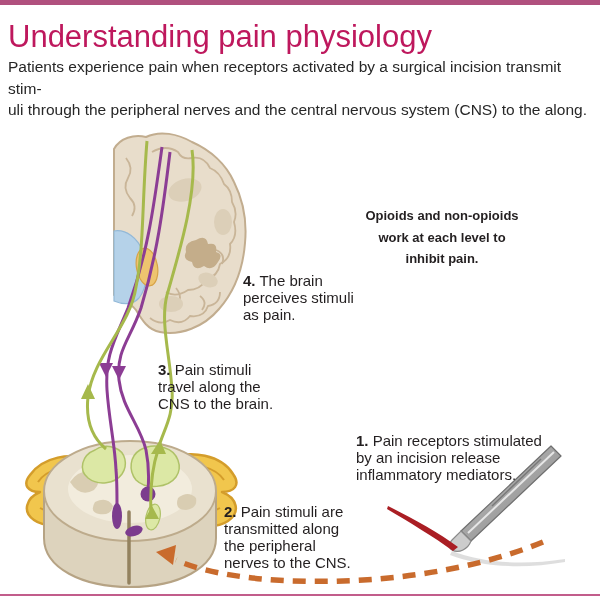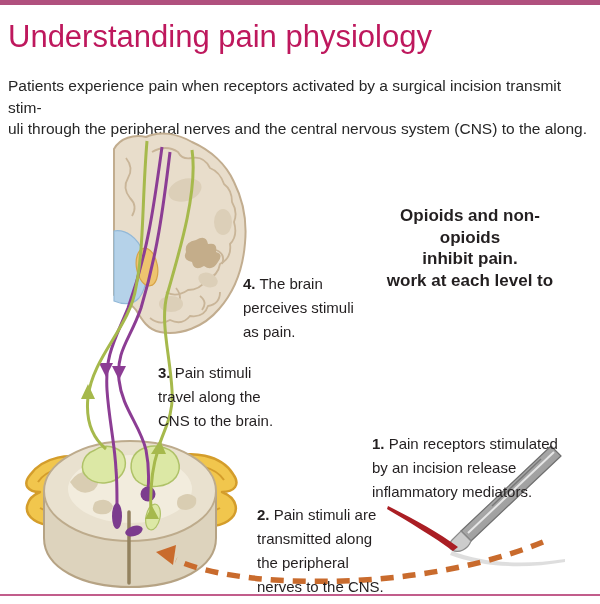--- a/index.html
+++ b/index.html
@@ -8,30 +8,30 @@
     font-family:"Liberation Sans","DejaVu Sans",sans-serif;
     overflow:hidden;
   }
   .topbar{position:absolute;left:0;top:0;width:600px;height:5px;background:#b0507e;}
   .bottomline{position:absolute;left:0;top:594px;width:600px;height:2px;background:#c25d8b;}
   .title{
     position:absolute;left:8px;top:19px;width:560px;
     font-size:31px;font-weight:400;color:#be185d;letter-spacing:0px;
   }
   .intro{
-    position:absolute;left:8px;top:75px;width:588px;
+    position:absolute;left:8px;top:56px;width:588px;
     font-size:15.5px;line-height:21.5px;color:#272727;font-weight:400;
   }
   .note{
-    position:absolute;font-size:15px;line-height:24px;color:#231f20;
+    position:absolute;font-size:15px;line-height:17px;color:#231f20;
   }
   .note .num{font-weight:bold;}
   .callout{
     position:absolute;left:342px;top:205px;width:200px;text-align:center;
-    font-size:17px;line-height:21.5px;font-weight:bold;color:#231f20;margin-left:28px;
+    font-size:13px;line-height:21.5px;font-weight:bold;color:#231f20;
   }
   svg{position:absolute;left:0;top:0;}
 </style>
 </head>
 <body>
 
 <div class="topbar"></div>
 
 <h1 class="title" style="margin:0;">Understanding pain physiology</h1>
 
@@ -121,30 +121,30 @@
     <path d="M461,531 L471,541 C468,549 459,554 452,550 C448,548 449,543 452,540 Z" fill="#cccccc" stroke="#8a8a8a" stroke-width="1.2"></path>
     <path d="M388,506 C412,518 438,532 458,547 L453,551 C434,537 409,522 387,509 Z" fill="#aa1e24"></path>
   </g>
 
   <path d="M543,542 C470,572 370,586 275,580 C232,577 198,570 176,560" fill="none" stroke="#c96b2d" stroke-width="5.5" stroke-dasharray="13 9"></path>
   <polygon points="156,552 176,545 173,565" fill="#c96b2d"></polygon>
 </svg>
 
 <div class="callout">
   <div>Opioids and non-opioids</div>
+  <div>work at each level to</div>
   <div>inhibit pain.</div>
-  <div>work at each level to</div>
 </div>
 
-<div class="note" style="left:372px;top:432px;width:196px;">
+<div class="note" style="left:356px;top:432px;width:196px;">
   <span class="num">1.</span>
   <span>Pain receptors stimulated by an incision release inflammatory mediators.</span>
 </div>
 
-<div class="note" style="left:257px;top:503px;width:132px;">
+<div class="note" style="left:224px;top:503px;width:132px;">
   <span class="num">2.</span>
   <span>Pain stimuli are transmitted along the peripheral nerves to the CNS.</span>
 </div>
 
 <div class="note" style="left:158px;top:361px;width:122px;">
   <span class="num">3.</span>
   <span>Pain stimuli travel along the CNS to the brain.</span>
 </div>
 
 <div class="note" style="left:243px;top:272px;width:112px;">

